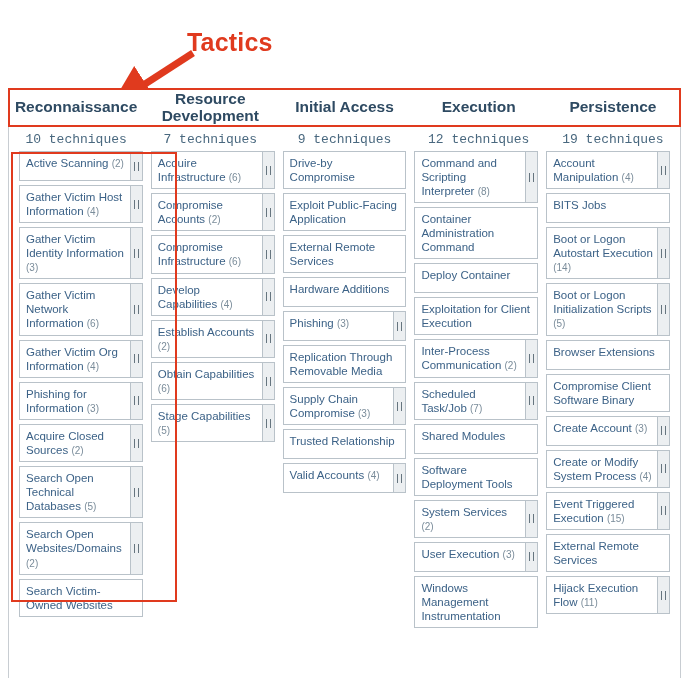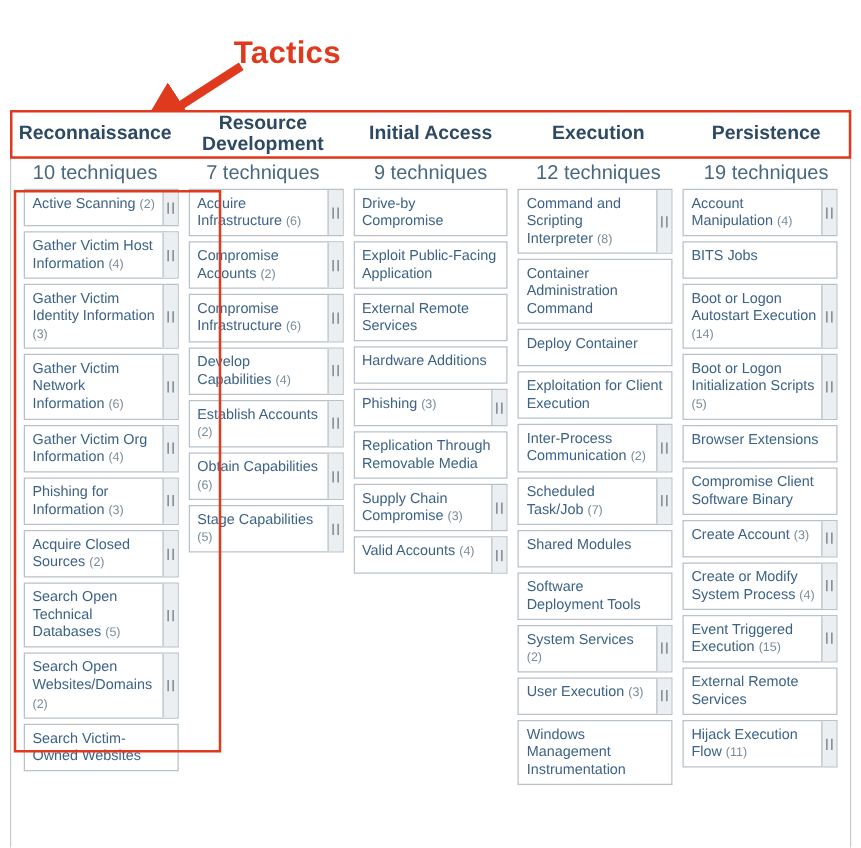--- a/index.html
+++ b/index.html
@@ -78,22 +78,23 @@
   }
 
   .count-row {
     display: flex;
     height: 24px;
     align-items: center;
   }
   .tech-count {
     flex: 1 1 0;
     text-align: center;
-    font-size: 16px;
+    font-size: 13px;
     color: #49687f;
+    font-family: Liberation Mono, monospace;
   }
 
   .columns {
     display: flex;
     padding: 0 6px;
     box-sizing: border-box;
   }
   .column {
     flex: 1 1 0;
     padding: 0 4px;
@@ -251,20 +252,21 @@
         <div class="cell"><span>Exploit Public-Facing Application</span></div>
         <div class="cell"><span>External Remote Services</span></div>
         <div class="cell"><span>Hardware Additions</span></div>
         <div class="cell has-sub"><span>Phishing</span> <span class="cnt">(3)</span><span class="subbar">
             <span class="bars"></span>
           </span></div>
         <div class="cell"><span>Replication Through Removable Media</span></div>
         <div class="cell has-sub"><span>Supply Chain Compromise</span> <span class="cnt">(3)</span><span class="subbar">
             <span class="bars"></span>
           </span></div>
+        <div class="cell"><span>Trusted Relationship</span></div>
         <div class="cell has-sub"><span>Valid Accounts</span> <span class="cnt">(4)</span><span class="subbar">
             <span class="bars"></span>
           </span></div>
       </div>
       <div class="column">
         <div class="cell has-sub"><span>Command and Scripting Interpreter</span> <span class="cnt">(8)</span><span class="subbar">
             <span class="bars"></span>
           </span></div>
         <div class="cell"><span>Container Administration Command</span></div>
         <div class="cell"><span>Deploy Container</span></div>

